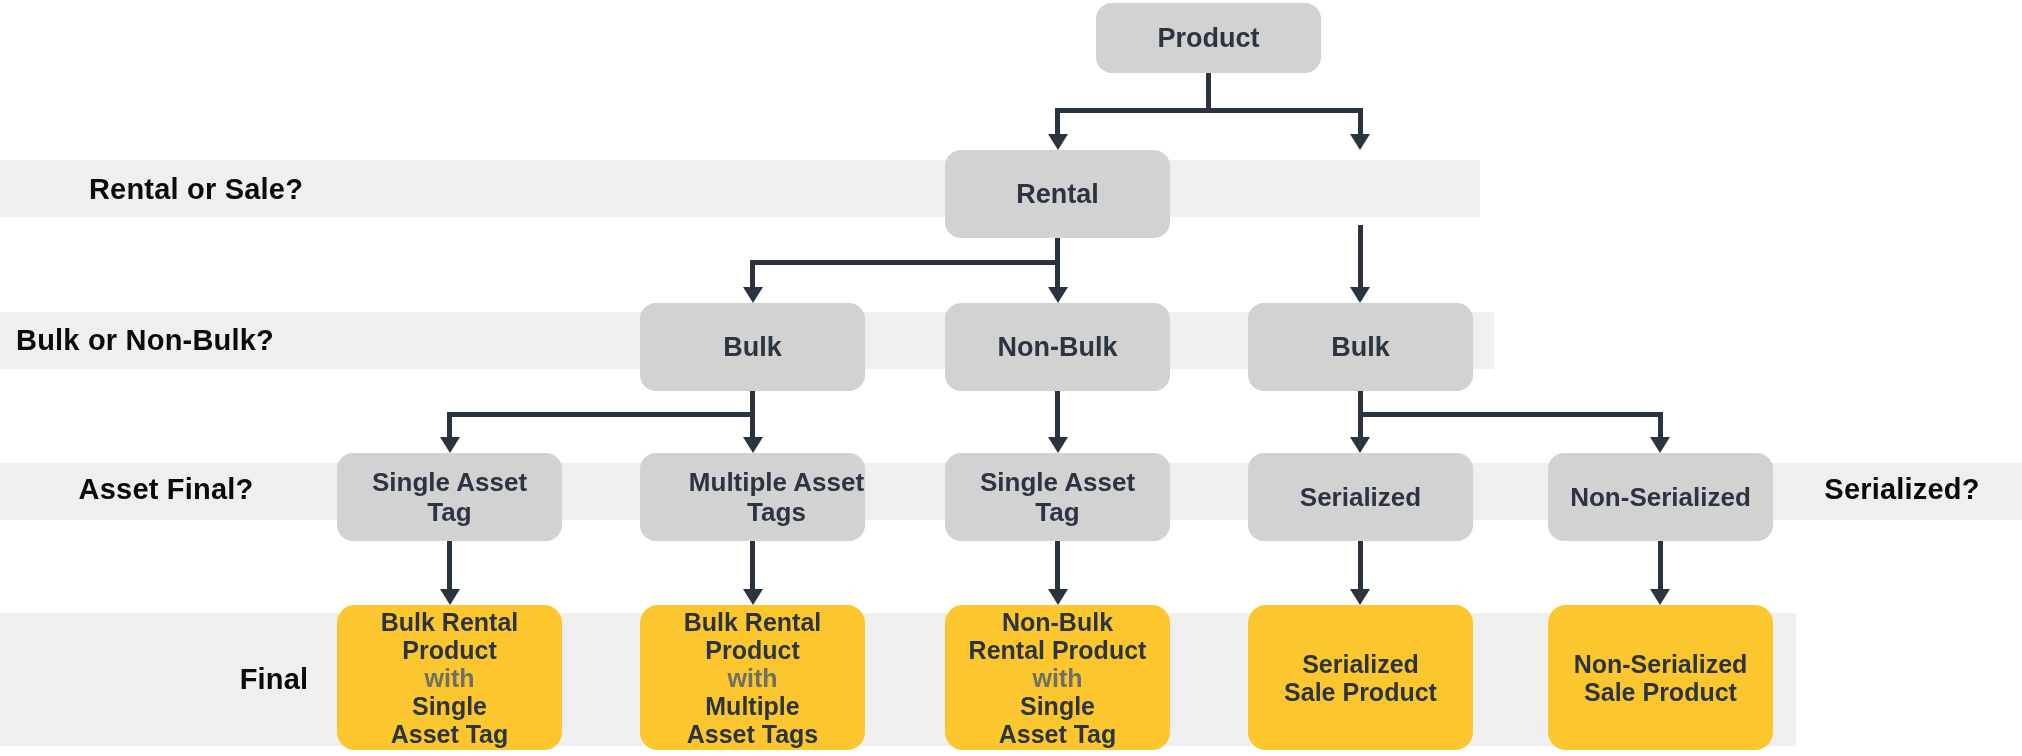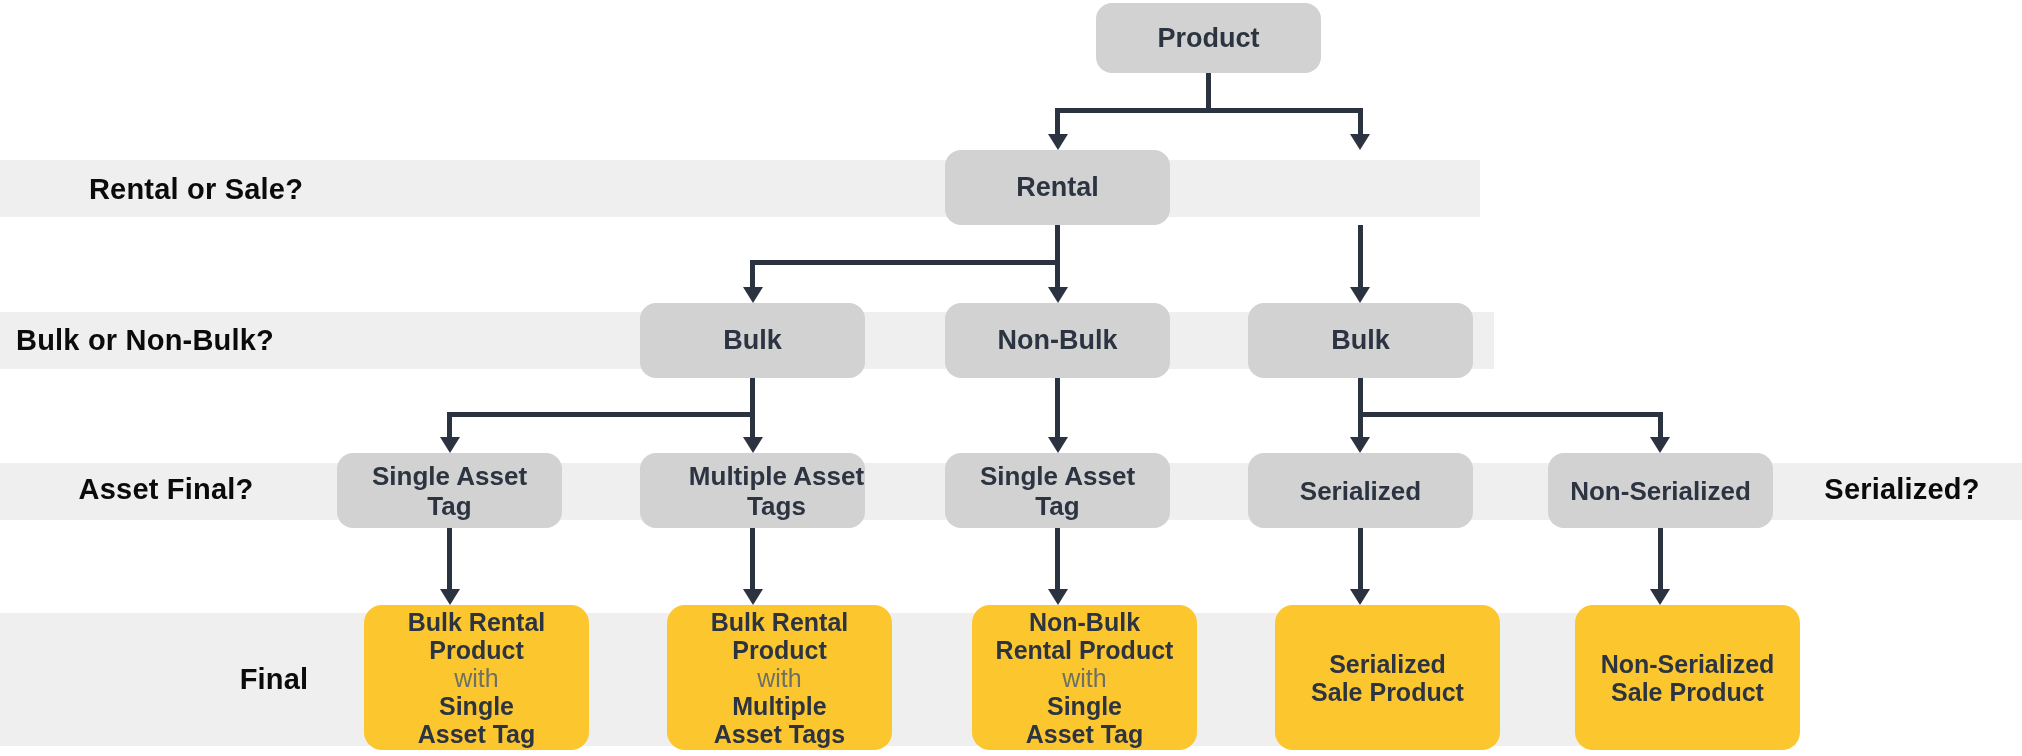--- a/index.html
+++ b/index.html
@@ -18,36 +18,36 @@
 
   .band{position:absolute;left:0;background:var(--band-fill);}
 
   .row-label{
     position:absolute;transform:translate(-50%,-50%);
     font-size:29px;font-weight:bold;color:var(--label-text);
     white-space:nowrap;letter-spacing:0.2px;
   }
 
   .node{
-    position:absolute;width:225px;height:75px;
+    position:absolute;width:225px;height:88px;
     background:var(--node-fill);border-radius:16px;
     display:flex;flex-direction:column;align-items:center;justify-content:center;
     color:var(--node-text);font-weight:bold;font-size:27px;line-height:31px;
     text-align:center;white-space:nowrap;
   }
   .node.small{font-size:26px;line-height:30px;}
 
   .final-node{
     position:absolute;width:225px;height:145px;
     background:var(--final-fill);border-radius:18px;
     display:flex;flex-direction:column;align-items:center;justify-content:center;
     color:var(--node-text);font-weight:bold;font-size:25px;line-height:28px;
-    text-align:center;white-space:nowrap;margin-left:27px;
+    text-align:center;white-space:nowrap;
   }
-  .final-node .w{font-weight:normal;color:var(--with-text);text-align:center;}
+  .final-node .w{font-weight:bold;color:var(--with-text);text-align:center;}
 
   .line{position:absolute;background:var(--arrow);}
   .head{
     position:absolute;width:0;height:0;
     border-left:10px solid transparent;border-right:10px solid transparent;
     border-top:16px solid var(--arrow);
   }
 </style>
 </head>
 <body>

